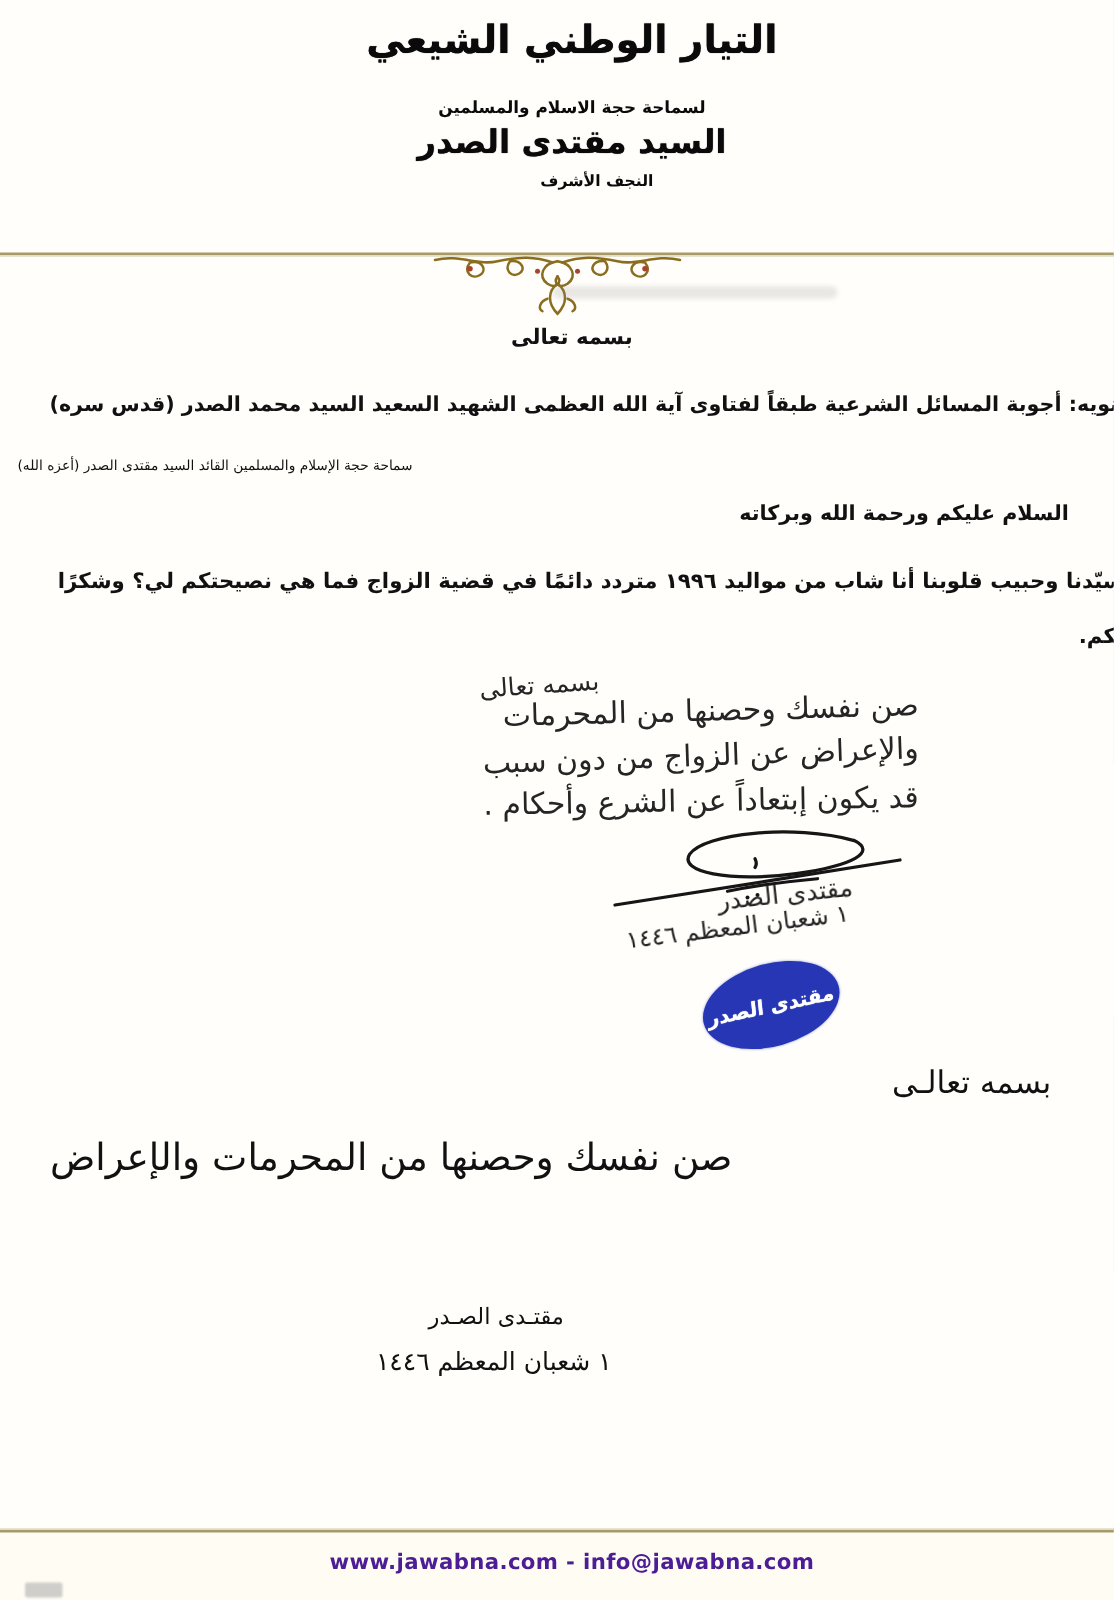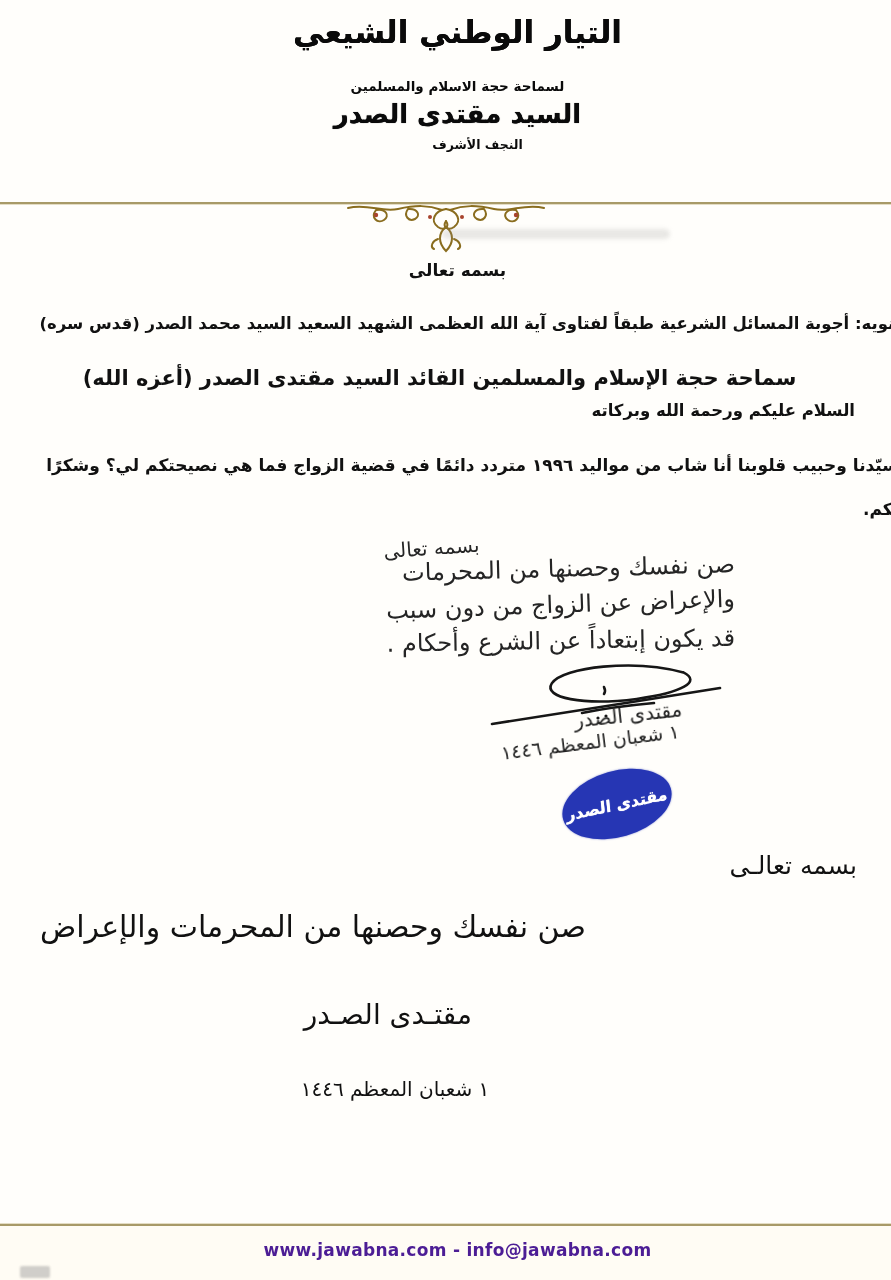--- a/index.html
+++ b/index.html
@@ -22,21 +22,21 @@
   .lh-sayyid{font-size:26px;font-weight:bold;letter-spacing:2px;text-shadow:0 0 .7px #000;margin-top:4px;line-height:1.3;}
   .lh-city{font-size:12.5px;font-weight:bold;margin-top:5px;line-height:1.2;margin-left:40px;}
   
   .rule-top{position:absolute;top:202px;left:0;right:0;height:2px;background:#a89a68;border-bottom:1px solid #e4ddc4;}
   .ornament{position:absolute;top:201px;left:346px;width:200px;height:54px;}
   .smudge{position:absolute;top:229px;left:442px;width:228px;height:10px;background:rgba(140,140,140,.20);border-radius:5px;filter:blur(2px);}
   .corner-smudge{position:absolute;top:1266px;left:20px;width:30px;height:12px;background:rgba(150,150,150,.45);border-radius:2px;filter:blur(1px);}
   
   .basmala-top{position:absolute;top:260px;left:0;right:0;text-align:center;font-size:17px;font-weight:bold;}
   .notice{position:absolute;top:314px;right:14px;left:10px;text-align:right;font-size:16.5px;font-weight:bold;white-space:nowrap;}
-  .addressee{position:absolute;top:366px;right:50px;left:14px;text-align:center;font-size:21px;font-weight:bold;}
+  .addressee{position:absolute;top:366px;right:50px;left:14px;text-align:left;font-size:11px;font-weight:normal;}
   .greeting{position:absolute;top:401px;right:60px;left:14px;text-align:right;font-size:16.5px;font-weight:bold;}
   .question{position:absolute;top:443px;right:16px;left:44px;text-align:right;font-size:17px;font-weight:bold;line-height:44px;}
   
   .hw-block{position:absolute;top:527px;right:180px;width:370px;text-align:right;color:#252525;filter:blur(.2px);}
   .hw-basmala{font-size:20px;transform:rotate(-4deg);margin-left:18px;text-align:left;}
   .hw-line{font-size:24px;line-height:36px;}
   .hw-line:nth-of-type(2){transform:rotate(-1.5deg);}
   .hw-line:nth-of-type(3){transform:rotate(-2deg);}
   .hw-line:nth-of-type(4){transform:rotate(-1deg);}
   .sig-svg{position:absolute;left:486px;top:658px;width:240px;height:80px;}
@@ -45,23 +45,23 @@
   
   .stamp{
     position:absolute;left:561px;top:771px;width:112px;height:66px;
     background:#2636b4;border-radius:50%;
     transform:rotate(-16deg);
     display:flex;align-items:center;justify-content:center;
     box-shadow:0 0 2px rgba(38,54,180,.6);
   }
   .stamp-text{color:#fff;font-size:16px;font-weight:bold;transform:rotate(4deg) skewX(-6deg);letter-spacing:-1px;text-shadow:0 0 .8px #fff;white-space:nowrap;}
   
-  .typed-basmala{position:absolute;top:851px;right:58px;font-size:25px;letter-spacing:.5px;}
+  .typed-basmala{position:absolute;top:851px;right:74px;font-size:25px;letter-spacing:.5px;}
   .typed-lines{position:absolute;top:896px;right:55px;left:40px;text-align:left;font-size:30px;line-height:62px;letter-spacing:.2px;}
-  .typed-signer{position:absolute;top:998px;left:322px;width:150px;text-align:center;font-size:28px;white-space:nowrap;}
+  .typed-signer{position:absolute;top:1043px;left:322px;width:150px;text-align:center;font-size:18px;white-space:nowrap;}
   .typed-date{position:absolute;top:1077px;left:300px;width:190px;text-align:center;font-size:20px;white-space:nowrap;}
   
   .footer-band{position:absolute;top:1226px;left:0;right:0;bottom:0;background:#fffcf4;}
   .rule-bottom{position:absolute;top:1223px;left:0;right:0;height:2px;background:#a89a68;border-top:1px solid #e4ddc4;}
   .footer-contact{position:absolute;top:1240px;left:0;right:0;text-align:center;direction:ltr;
     font-size:17px;font-weight:600;color:#4c1d95;letter-spacing:.3px;}
 </style>
 </head>
 <body>
 

